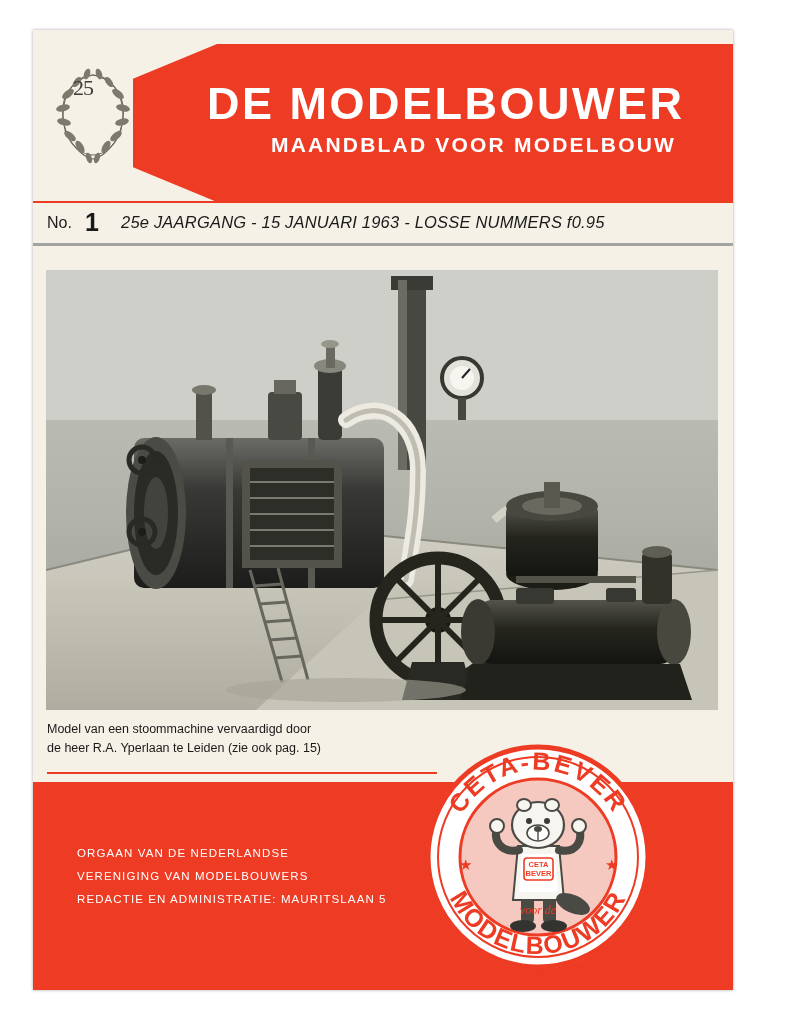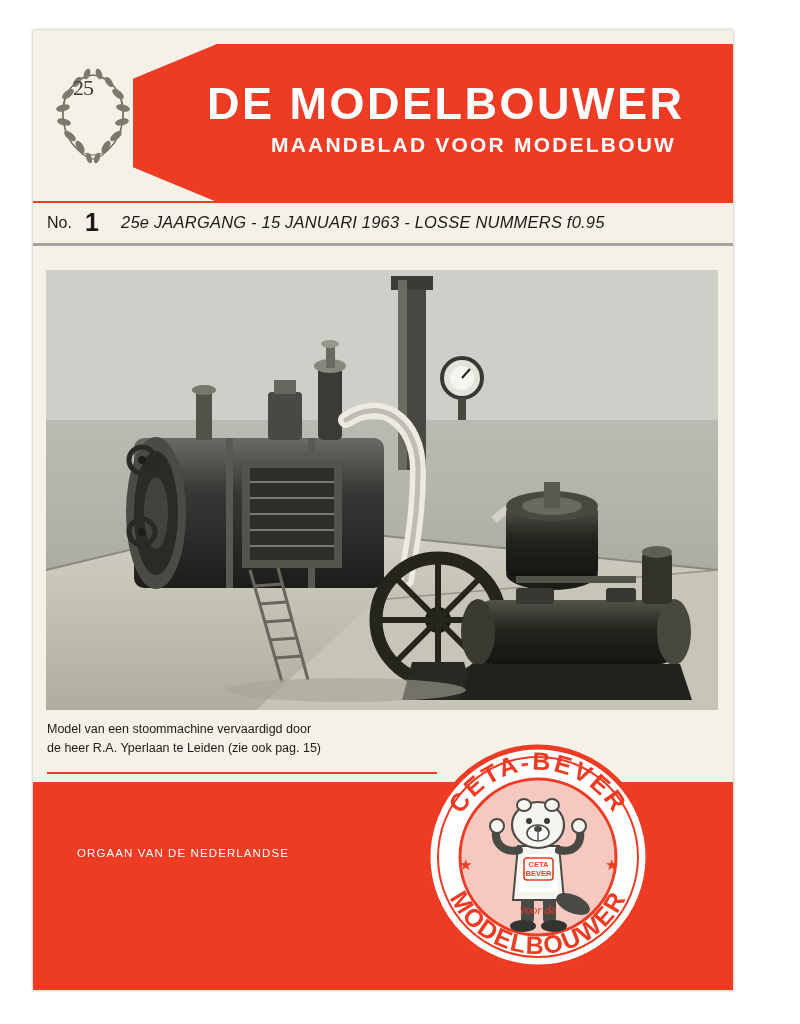--- a/index.html
+++ b/index.html
@@ -368,20 +368,22 @@
     <div class="caption">
       <div>Model van een stoommachine vervaardigd door</div>
       <div>de heer R.A. Yperlaan te Leiden  (zie ook pag. 15)</div>
     </div>
     <div class="caption-rule"></div>
 
     <div class="bottom-panel"></div>
 
     <div class="imprint">
       <div>ORGAAN VAN DE NEDERLANDSE</div>
+      <div>VERENIGING VAN MODELBOUWERS</div>
+      <div>REDACTIE EN ADMINISTRATIE: MAURITSLAAN 5</div>
     </div>
 
     <div class="logo">
       <svg width="230" height="230" viewBox="0 0 230 230">
         <defs>
           <path id="arcTop" d="M 28 115 A 87 87 0 0 1 202 115"></path>
           <path id="arcBottom" d="M 18 115 A 97 97 0 0 0 212 115"></path>
         </defs>
 
         <circle cx="115" cy="115" r="112" fill="#ffffff"></circle>

